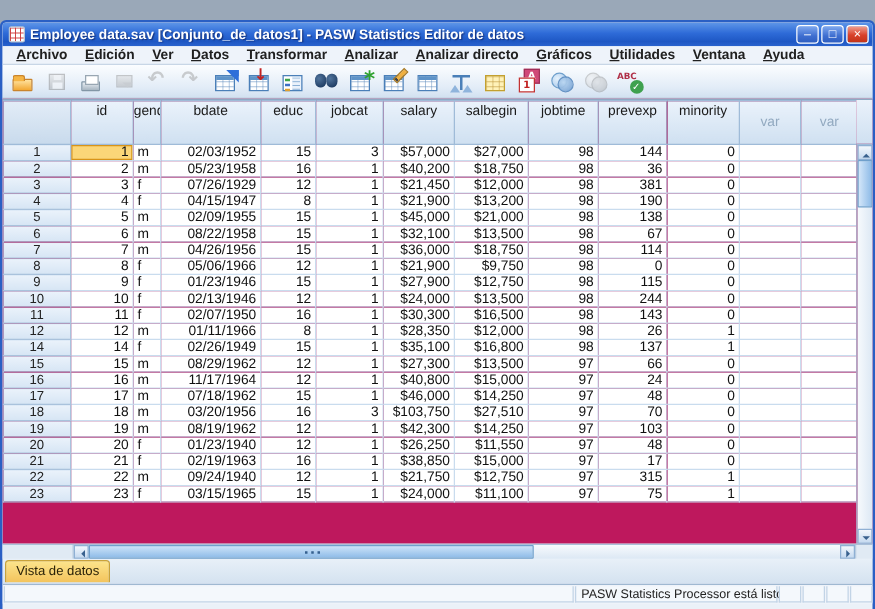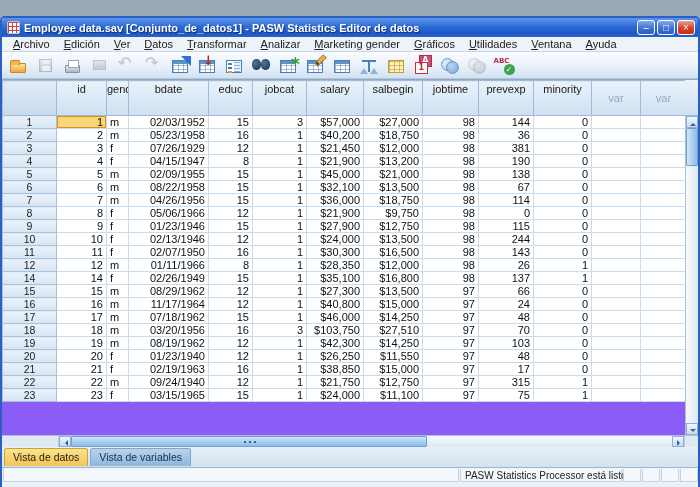--- a/index.html
+++ b/index.html
@@ -27,21 +27,21 @@
   .wbtn{
     width:18px; height:15px; border:1px solid #fff; border-radius:3px; color:#fff;
     font-size:10px; line-height:13px; text-align:center;
     background:linear-gradient(180deg,#7FA8EE,#3E6ED0 60%,#2E5EC0);
     cursor:default;
   }
   .wbtn.close{ background:linear-gradient(180deg,#F0A090,#D8402A 55%,#C23318); }
   
   .menubar{
     height:15px; background:#EEF3FA; border-bottom:1px solid #C8D6E6;
-    display:flex; align-items:center; padding-left:4px; flex:0 0 auto;
+    display:flex; align-items:center; padding-left:4px; flex:0 0 auto;font-weight:bold;
   }
   .menu-item{ display:inline-block; font-size:11px; color:#202020; padding:0 7px; line-height:14px; }
   .menu-item::first-letter{ text-decoration:underline; }
   
   .toolbar{
     height:27px; background:linear-gradient(180deg,#FBFDFF,#E2ECF7 70%,#D2E1F1);
     border-bottom:1px solid #B4C8DC; display:flex; align-items:center; padding-left:3px; gap:1px; flex:0 0 auto;
   }
   .tb{ width:26px; height:24px; display:flex; align-items:center; justify-content:center; position:relative; border-radius:2px; }
   .tb.disabled{ filter:grayscale(1) opacity(.45); }
@@ -88,21 +88,21 @@
   .i-sets::after{ content:""; position:absolute; right:0; top:4px; width:11px; height:11px; border-radius:50%; border:1px solid #5C8CC0; background:radial-gradient(circle at 35% 35%,#BCD8F2,#6F9CD0); opacity:.92; }
   .i-spell{ width:21px; height:16px; }
   .i-spell::before{ content:"ABC"; position:absolute; top:1px; left:0; font:bold 7px/7px "DejaVu Sans",sans-serif; color:#B03048; }
   .i-spell::after{ content:"\2713"; position:absolute; bottom:-2px; right:0; width:11px; height:11px; border-radius:50%; background:#3FA14F; color:#fff; font:bold 8px/11px "DejaVu Sans",sans-serif; text-align:center; }
   
   .cellrefbar{ height:18px; display:flex; align-items:stretch; background:#E4EDF6; border-bottom:1px solid #A9C0D8; flex:0 0 auto; }
   .cellref-label{ width:178px; background:#F2F6FB; border:1px solid #9FB6CE; border-left:none; font-size:10.5px; line-height:16px; padding-left:5px; color:#222; }
   .cellref-value{ flex:1; background:#fff; border:1px solid #9FB6CE; border-left:none; font-size:10.5px; line-height:16px; padding-left:5px; color:#111; }
   .cellref-visible{ width:137px; background:#EDF3FA; border:1px solid #9FB6CE; border-right:none; border-left:none; font-size:10px; line-height:16px; text-align:right; padding-right:4px; color:#333; white-space:nowrap; }
   
-  .gridwrap{ flex:0 0 auto; height:356px; display:flex; background:#8b5cf6; border-top:1px solid #8FA8C4; }
+  .gridwrap{ flex:0 0 auto; height:356px; display:flex; background:#be185d; border-top:1px solid #8FA8C4; }
   .gridclip{ width:683px; height:356px; overflow:hidden; }
   table.grid{ border-collapse:collapse; table-layout:fixed; width:684px; }
   table.grid th, table.grid td{ overflow:hidden; white-space:nowrap; }
   thead th{
     height:35px; background:linear-gradient(180deg,#EAF2FB,#CFE0F1);
     border:1px solid #9FBBD8; font-size:11px; font-weight:normal; color:#1A1A1A;
     vertical-align:top; padding-top:2px; text-align:center; word-break:break-all;
   }
   thead th.varh{ color:#92A9C0; vertical-align:middle; padding-top:0; }
   thead th.corner{ background:linear-gradient(180deg,#E2ECF7,#C8DAEC); }
@@ -163,21 +163,21 @@
     </span>
   </div>
 
   <div class="menubar" id="menubar">
       <span class="menu-item">Archivo</span>
       <span class="menu-item">Edición</span>
       <span class="menu-item">Ver</span>
       <span class="menu-item">Datos</span>
       <span class="menu-item">Transformar</span>
       <span class="menu-item">Analizar</span>
-      <span class="menu-item">Marketing gender</span>
+      <span class="menu-item">Analizar directo</span>
       <span class="menu-item">Gráficos</span>
       <span class="menu-item">Utilidades</span>
       <span class="menu-item">Ventana</span>
       <span class="menu-item">Ayuda</span>
     </div>
 
   <div class="toolbar" id="toolbar">
       <div class="tb">
         <span class="ico i-folder"></span>
       </div>
@@ -622,21 +622,20 @@
     <div class="h-corner-l"></div>
     <div class="hbtn hb-left"></div>
     <div class="hthumb"></div>
     <div class="htrack"></div>
     <div class="hbtn hb-right"></div>
     <div class="h-corner-r"></div>
   </div>
 
   <div class="tabstrip" id="tabstrip">
       <div class="tab active">Vista de datos</div>
-      <div class="tab">Vista de variables</div>
     </div>
 
   <div class="statusbar">
     <div class="sb-pane sb-main"></div>
     <div class="sb-pane sb-msg">PASW Statistics Processor está listo</div>
     <div class="sb-pane sb-s"></div>
     <div class="sb-pane sb-s"></div>
     <div class="sb-pane sb-s"></div>
     <div class="sb-pane sb-s"></div>
   </div>

